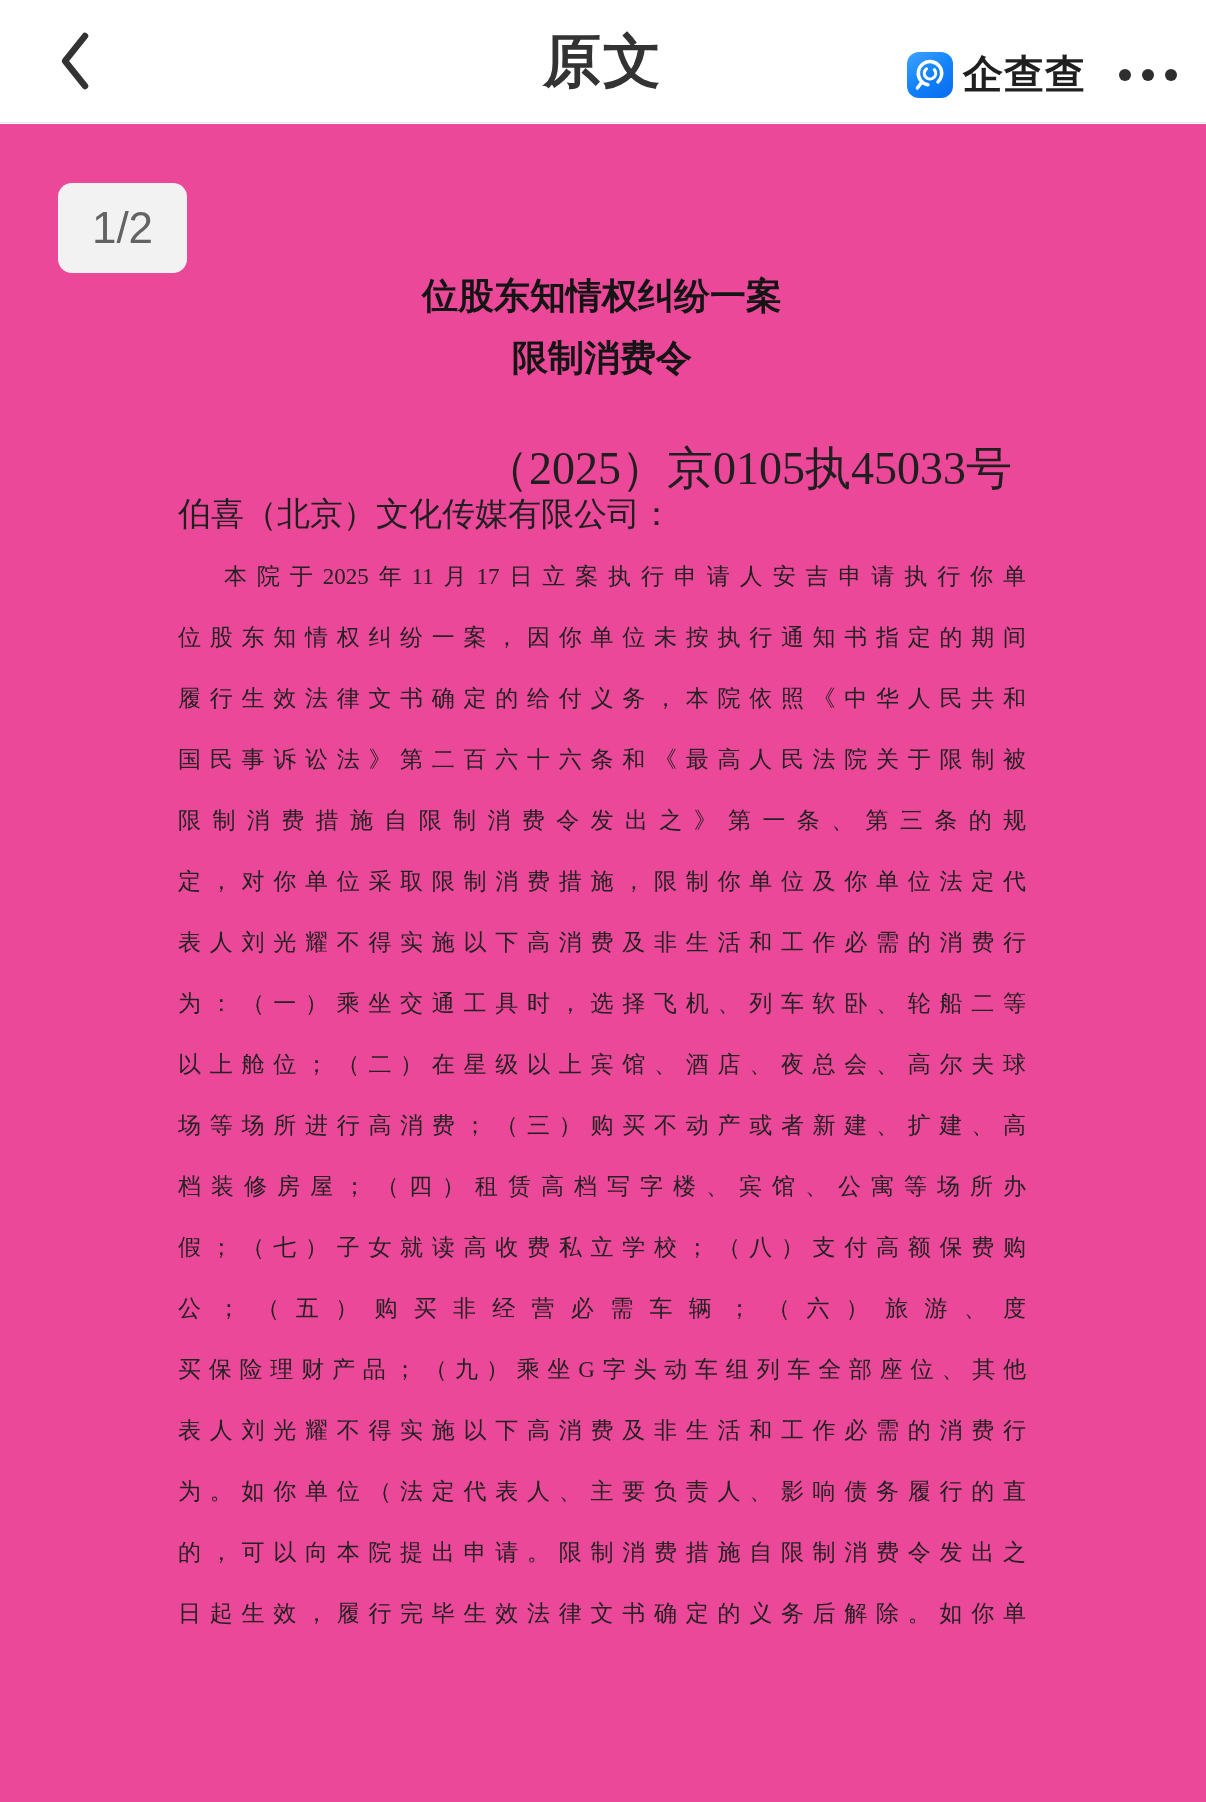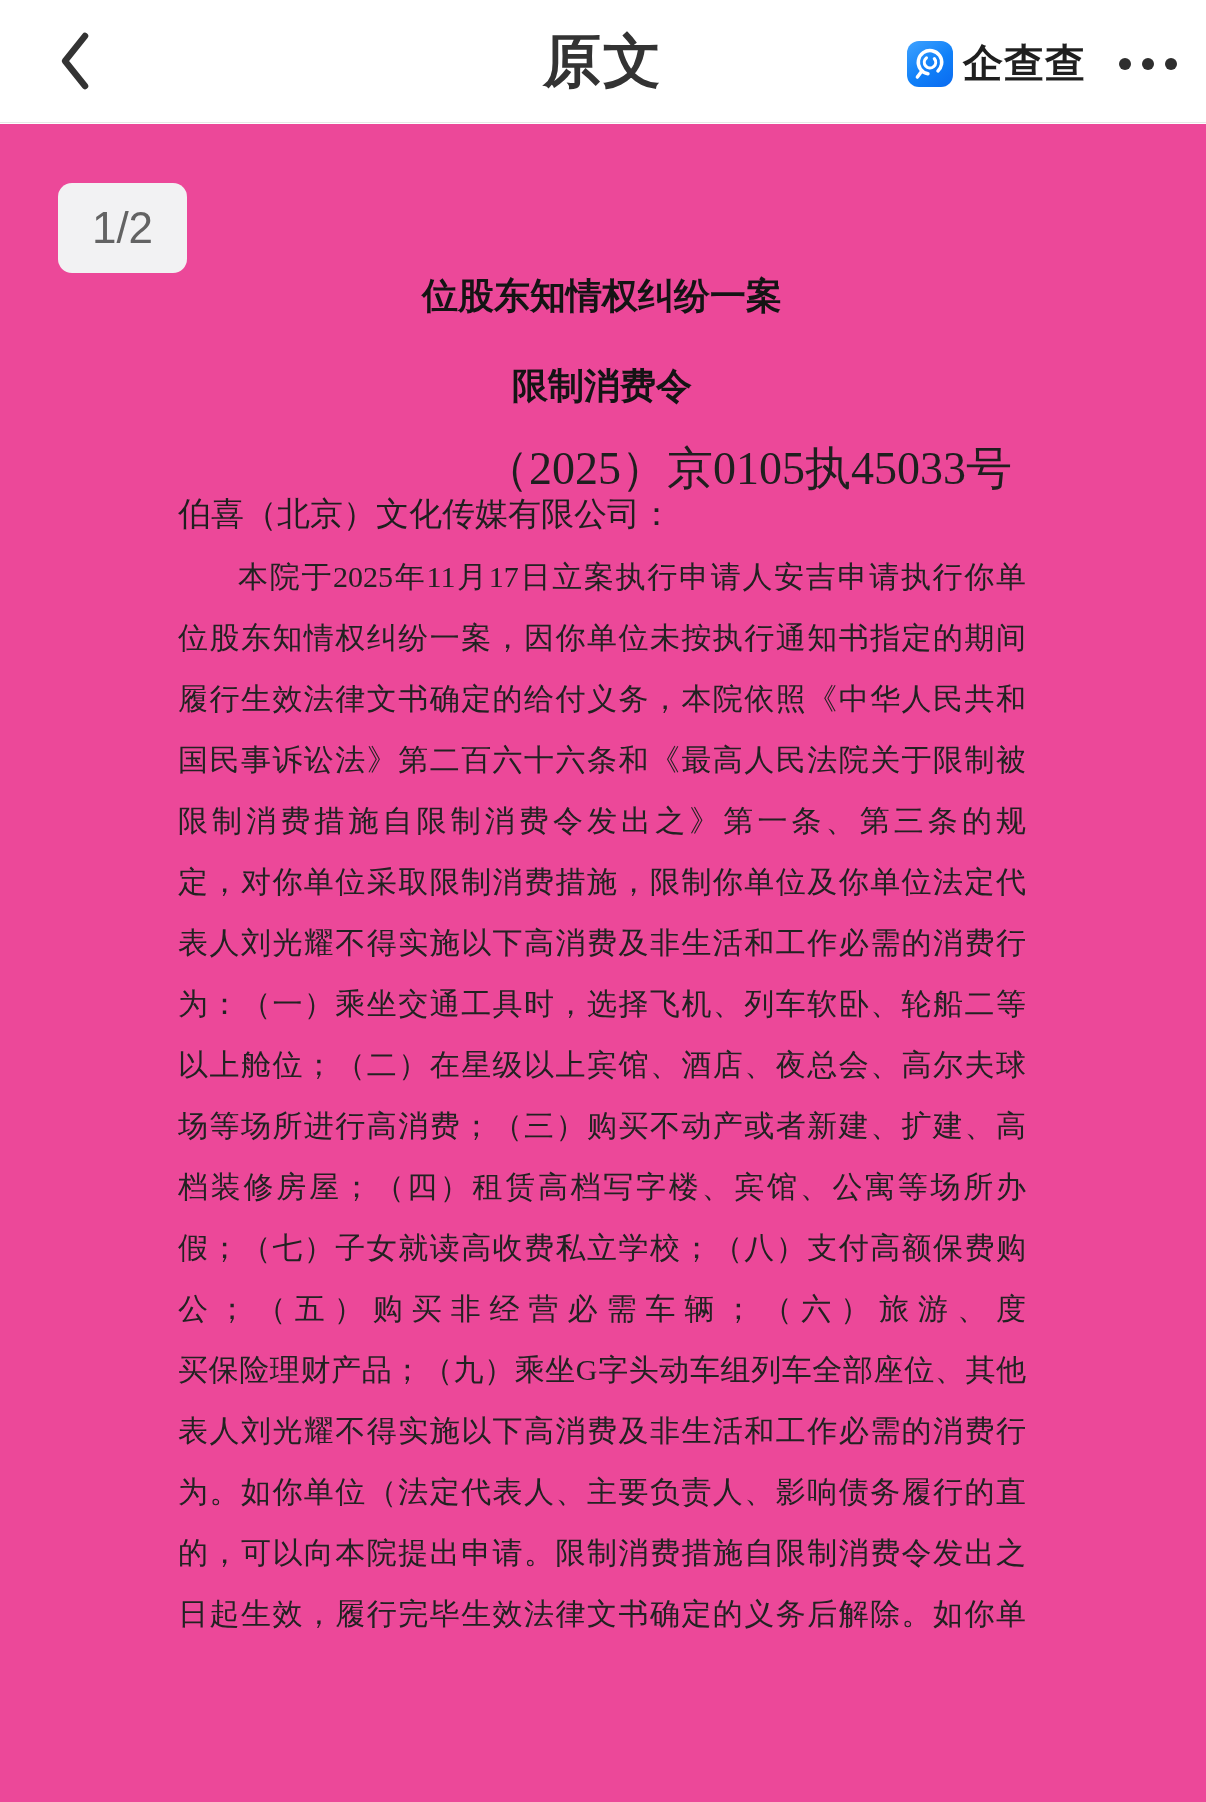--- a/index.html
+++ b/index.html
@@ -9,21 +9,21 @@
 
   
   .navbar { position:absolute; left:0; top:0; width:1206px; height:123px;
             background:#ffffff; border-bottom:1px solid #e7e7e7; z-index:5; }
   .back-btn { position:absolute; left:44px; top:18px; width:60px; height:86px;
               background:none; border:none; cursor:pointer; display:flex;
               align-items:center; justify-content:center; }
   .nav-title { position:absolute; left:50%; top:0; height:123px; transform:translateX(-50%);
                display:flex; align-items:center; font-size:58px; font-weight:600;
                color:#333333; letter-spacing:2px; }
-  .nav-right { position:absolute; right:29px; top:2px; height:123px;
+  .nav-right { position:absolute; right:29px; top:13px; height:123px;
                display:flex; align-items:center; }
   .brand { display:flex; align-items:center; cursor:pointer; }
   .logo { width:46px; height:46px; border-radius:12px; flex:0 0 46px;
           background:linear-gradient(145deg,#3ea2ff 0%,#1080f8 55%,#0a6af0 100%);
           display:flex; align-items:center; justify-content:center; }
   .brand-name { font-size:40px; font-weight:600; color:#1f1f1f; margin-left:10px;
                 letter-spacing:1px; }
   .more { display:flex; align-items:center; gap:11px; margin-left:33px; height:60px;
           cursor:pointer; }
   .more i { width:12px; height:12px; border-radius:50%; background:#2e2e2e; display:block; }
@@ -33,27 +33,27 @@
             background:#ec4899; }
   .page-badge { position:absolute; left:58px; top:59px; width:129px; height:90px;
                 background:#f2f2f3; border-radius:14px; color:#636363;
                 font-size:44px; display:flex; align-items:center; justify-content:center; }
 
   .doc { position:absolute; left:178px; top:0; width:848px; color:#1f1f1f;
          font-family:"Liberation Serif", serif; }
   .doc-court { position:absolute; left:0; top:148px; width:848px; text-align:center;
                font-size:36px; font-weight:700; color:#141414; }
   .doc-type  { position:absolute; left:0; top:210px; width:848px; text-align:center;
-               font-size:36px; font-weight:700; color:#141414;margin-top:28px; }
+               font-size:36px; font-weight:700; color:#141414; }
   .doc-caseno { position:absolute; left:0; top:314px; width:848px; text-align:right;
                 padding-right:14px; font-size:46px; color:#1f1f1f; }
   .doc-recipient { position:absolute; left:0; top:368px; width:848px; text-align:left;
                    font-size:33px; color:#1f1f1f; }
   .doc-body { position:absolute; left:0; top:422px; width:848px; }
-  .doc-line { width:848px; height:61px; line-height:61px; font-size:30px;
+  .doc-line { width:848px; height:61px; line-height:61px; font-size:23px;
               color:#222222; overflow:hidden; white-space:normal;
               text-align:justify; text-align-last:justify; text-justify:inter-character; }
   .doc-line.first { text-indent:2em; }
 </style>
 </head>
 <body>
 
 <div class="screen">
 
   <header class="navbar">

